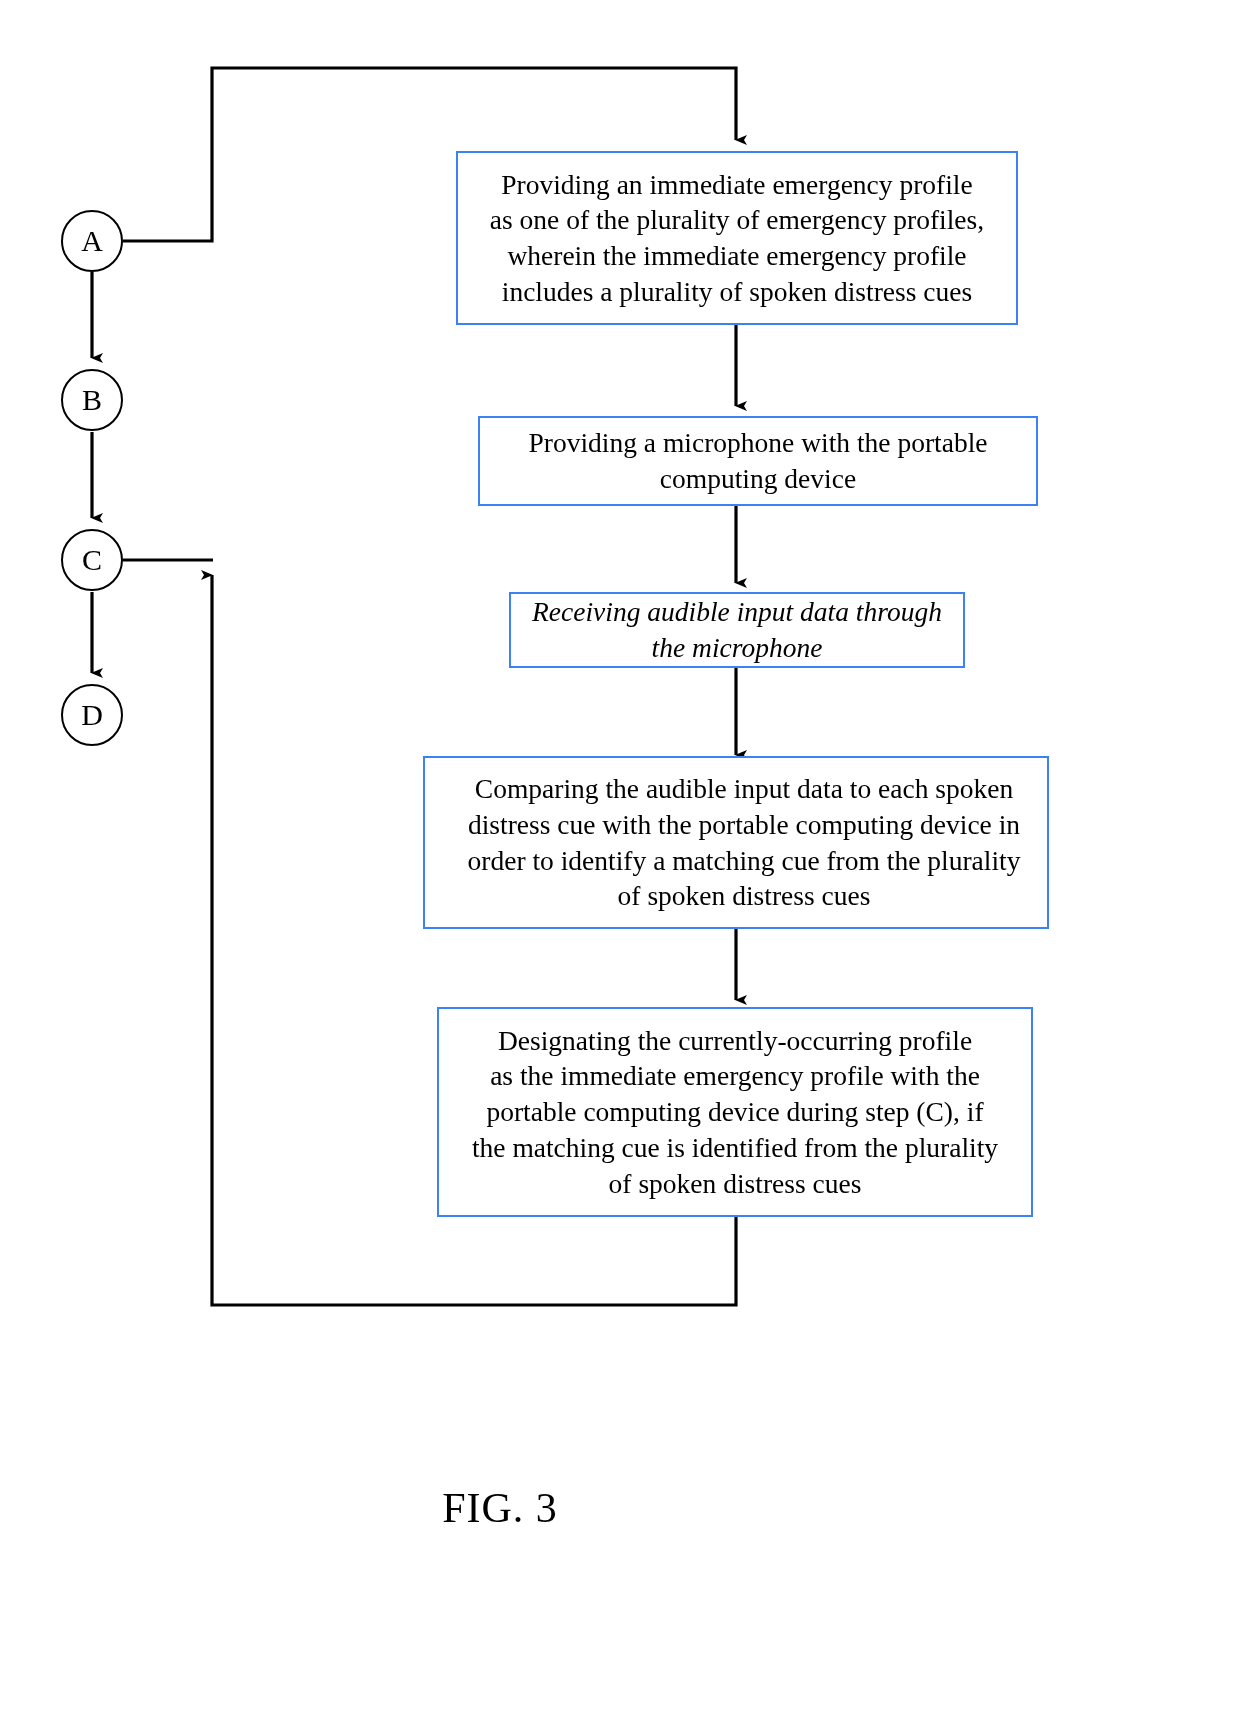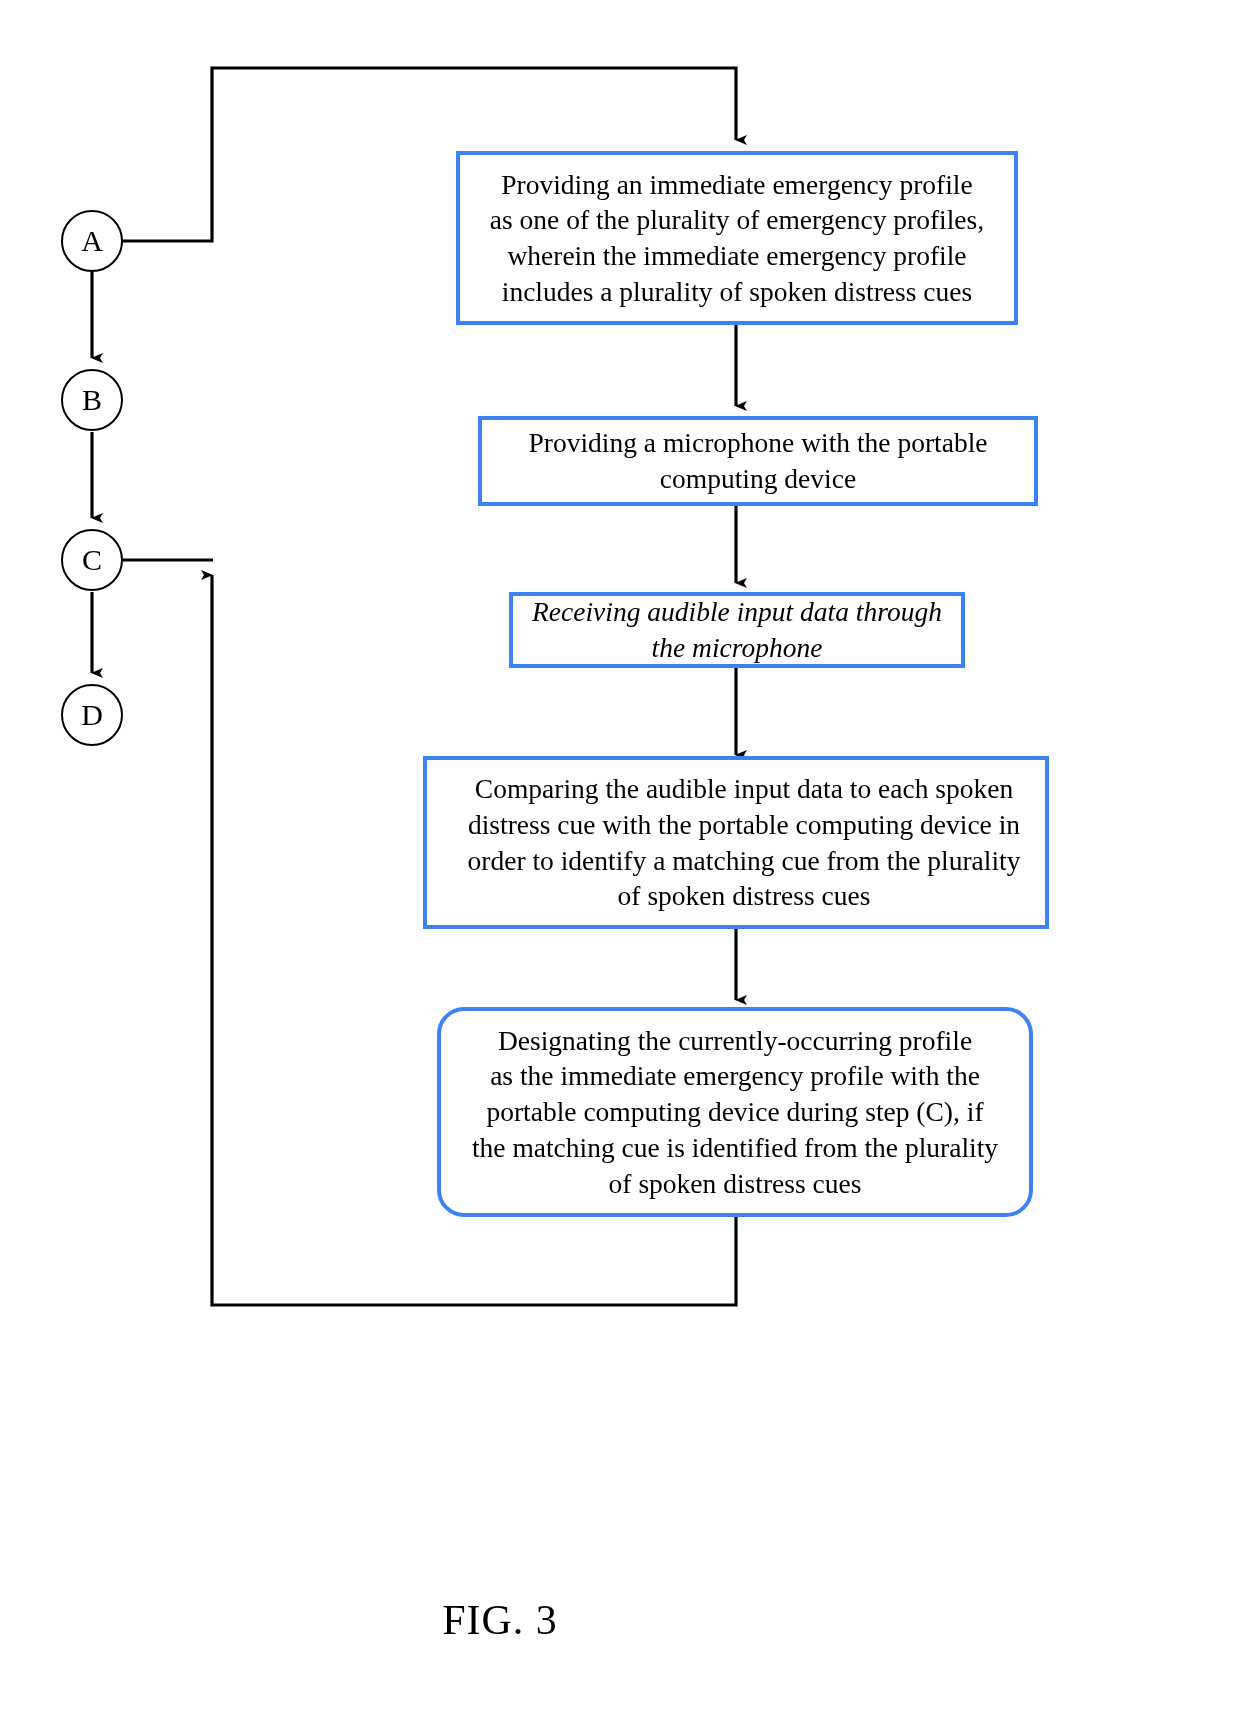--- a/index.html
+++ b/index.html
@@ -35,40 +35,40 @@
     background: #fff;
     display: flex;
     align-items: center;
     justify-content: center;
     font-size: 30px;
     line-height: 1;
     box-sizing: border-box;
   }
   .proc-box {
     position: absolute;
-    border: 4px solid #3b82f6;
+    border: 2px solid #3b82f6;
     background: #fff;
     box-sizing: border-box;
     display: flex;
     align-items: center;
     justify-content: center;
     text-align: center;
     padding: 6px 10px;
     font-size: 27.5px;
     line-height: 1.30;
   }
   .proc-box > span {
     display: block;
     width: 100%;
     white-space: pre-line;
   }
   #fig-caption {
     position: absolute;
     left: 0;
-    top: 1596px;
+    top: 1484px;
     width: 1000px;
     text-align: center;
     font-size: 42px;
     letter-spacing: 1px;
   }
 </style>
 </head>
 <body>
 
 <div id="page">
@@ -136,21 +136,21 @@
 the microphone</span>
   </div>
 
   <div class="proc-box" style="left:423px; top:756px; width:626px; height:173px;padding-left:26px;">
     <span>Comparing the audible input data to each spoken
 distress cue with the portable computing device in
 order to identify a matching cue from the plurality
 of spoken distress cues</span>
   </div>
 
-  <div class="proc-box" style="left:437px; top:1007px; width:596px; height:210px;border-radius:27px;">
+  <div class="proc-box" style="left:437px; top:1007px; width:596px; height:210px;">
     <span>Designating the currently-occurring profile
 as the immediate emergency profile with the
 portable computing device during step (C), if
 the matching cue is identified from the plurality
 of spoken distress cues</span>
   </div>
 
   <div id="fig-caption">FIG. 3</div>
 
 </div>

